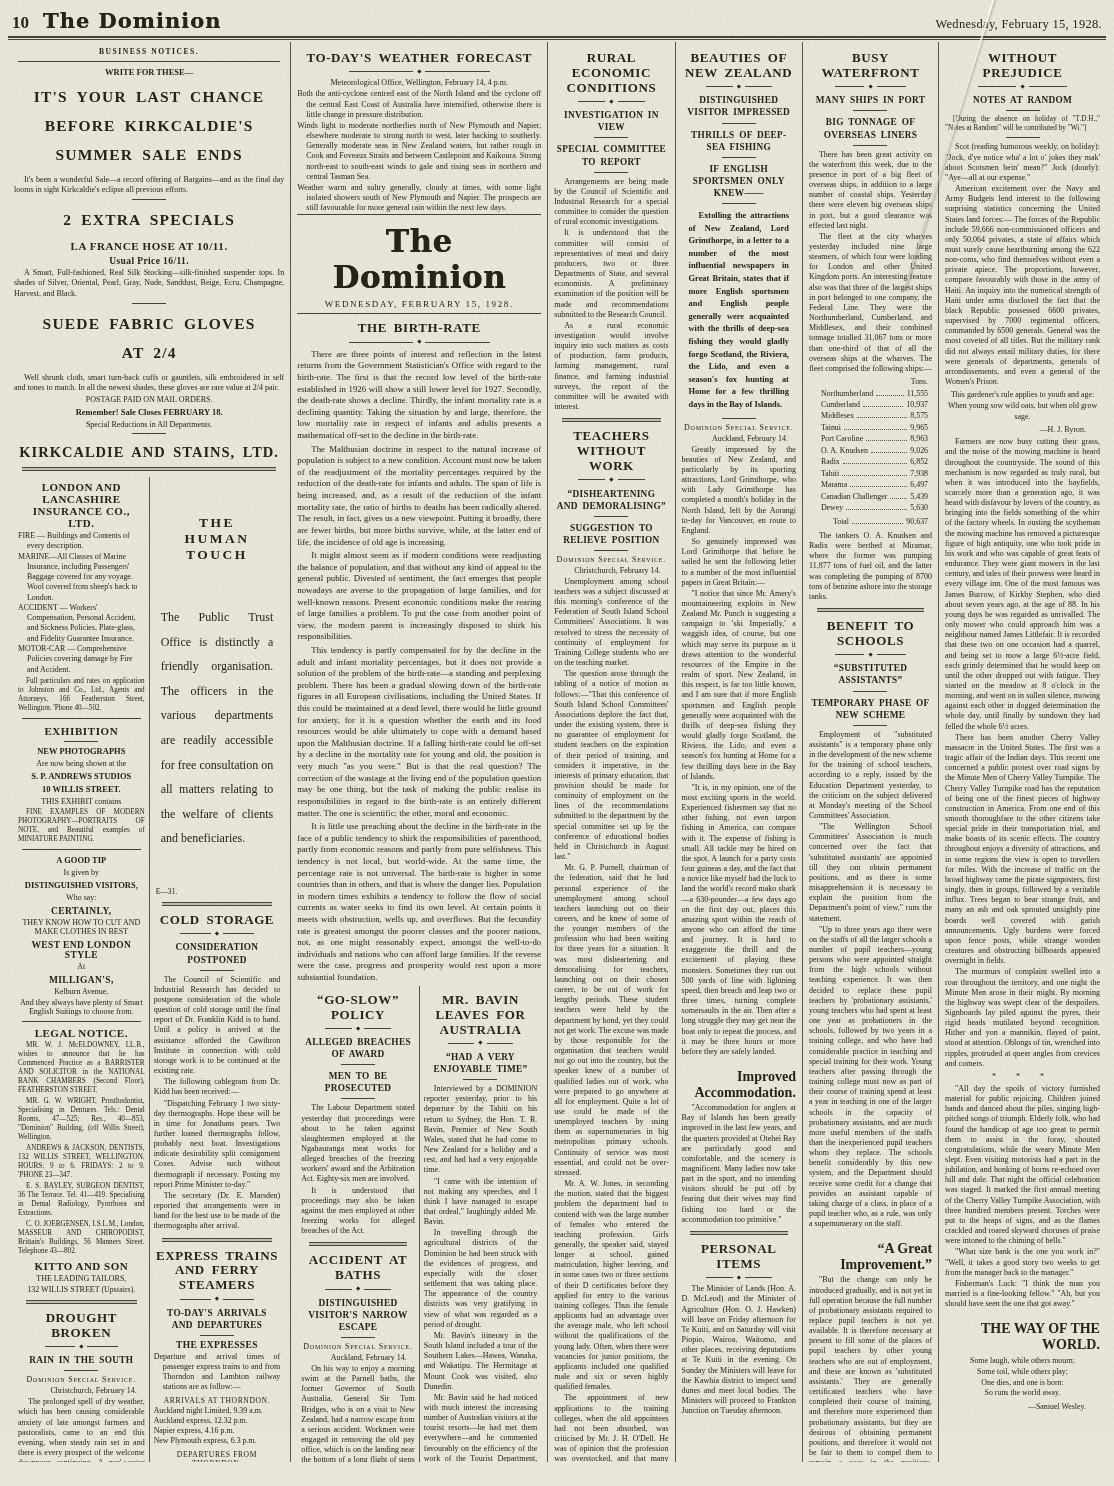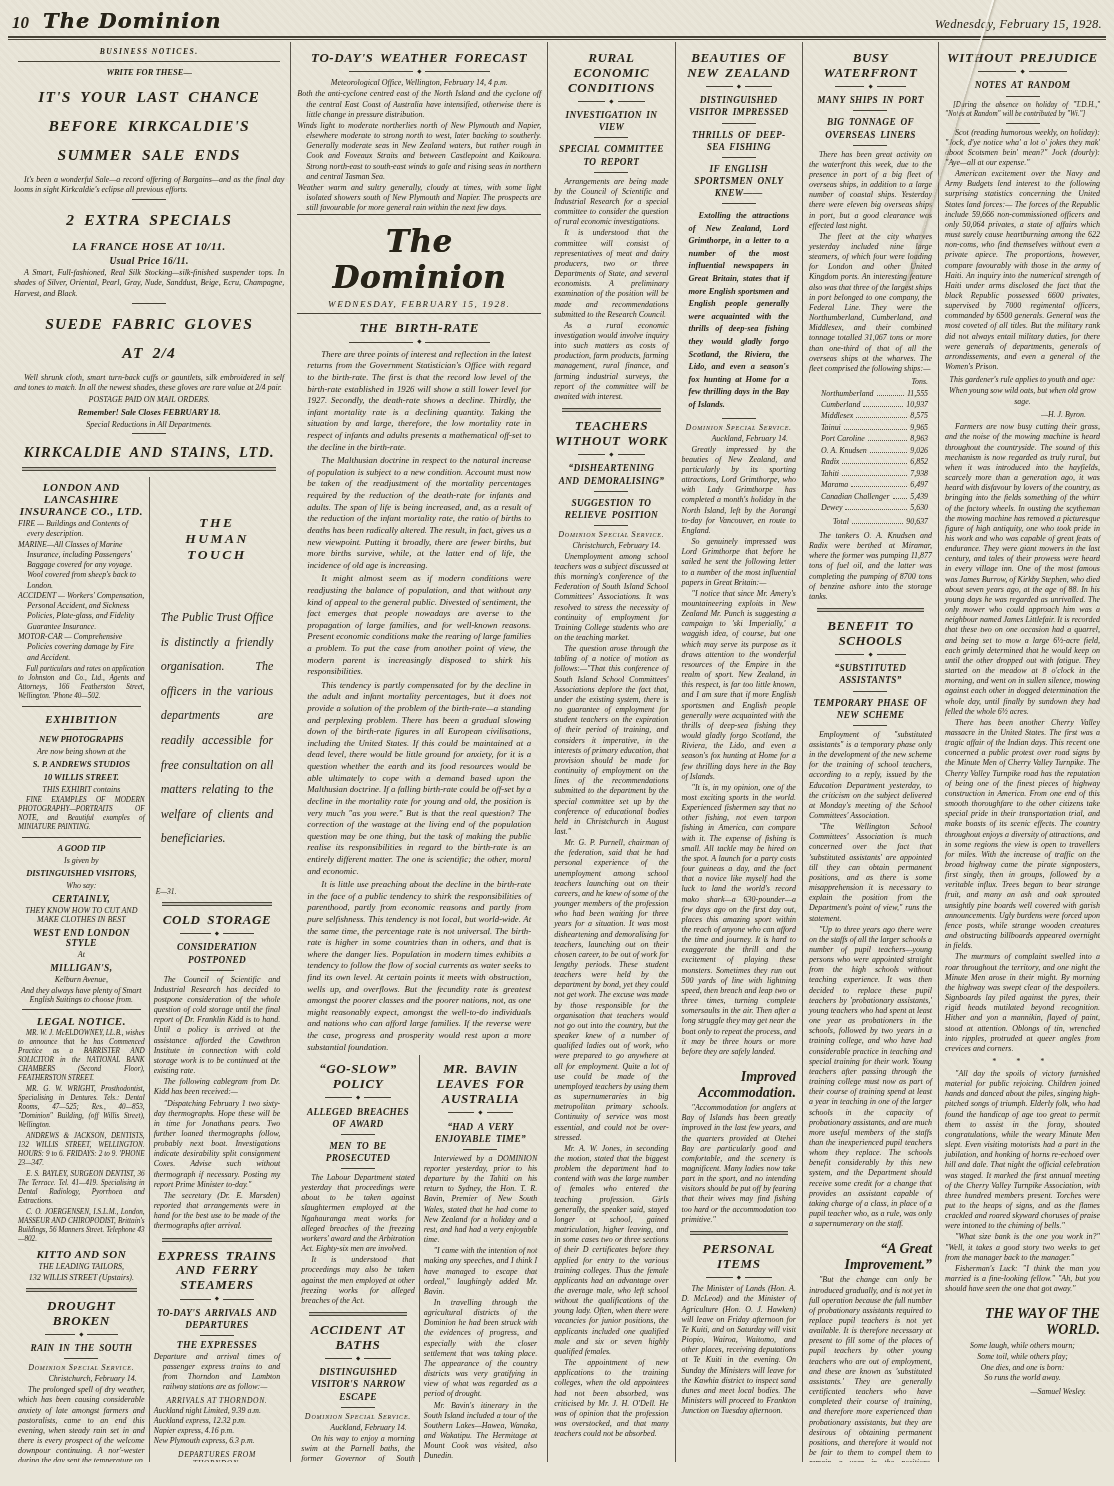--- a/index.html
+++ b/index.html
@@ -1,21 +1,21 @@
 <!DOCTYPE html>
 <html><head>
 <meta charset="utf-8">
 <style>
   html,body{margin:0;padding:0;width:1114px;height:1486px;overflow:hidden;}
   body{background:#e9e5d8;}
   .page{position:relative;width:1114px;height:1432px;box-sizing:border-box;
     font-family:"Liberation Serif","DejaVu Serif",serif;color:#272318;
     background:
       repeating-linear-gradient(47deg, rgba(90,80,60,0.022) 0 3px, rgba(255,255,255,0.02) 3px 6px),
-      #e9e5d8; font-style: italic;}
+      #e9e5d8;}
   
   .pagehead{display:flex;justify-content:space-between;align-items:baseline;padding:8px 12px 1px 12px;}
   .ph-left{display:flex;align-items:baseline;gap:14px;}
   .ph-num{font-size:17px;font-weight:bold;}
   .ph-title{font-size:21px;font-weight:bold;font-family:"DejaVu Serif",serif;letter-spacing:1px;text-shadow:0 0 0.6px #3a352a;}
   .ph-date{font-size:12.5px;letter-spacing:0.3px;}
   .headrule{border-top:2px solid #454135;margin:2px 8px 0 8px;}
   .headrule2{border-top:1px solid #454135;margin:1px 8px 2px 8px;}
   
   .cols{display:flex;align-items:stretch;height:1420px;padding:0 8px;}
@@ -38,21 +38,21 @@
   .b-hsm{font-size:9.5px;font-weight:bold;text-align:center;letter-spacing:0.4px;margin:4px 0 2px;}
   .b-cbs{font-size:8.5px;font-weight:bold;text-align:center;margin:3px 0;}
   .b-c{font-size:8px;text-align:center;margin:2px 0;}
   .b-cap{font-size:11px;font-weight:bold;text-align:center;letter-spacing:0.5px;margin:4px 0 2px;}
   .b-key{font-size:7.6px;text-align:left;margin:2px 0 6px 2px;}
   .b-head2{font-size:13px;font-weight:bold;text-align:center;letter-spacing:0.6px;word-spacing:3px;line-height:1.15;margin:7px 0 2px;}
   .b-sub{font-size:9.3px;font-weight:bold;text-align:center;letter-spacing:0.3px;word-spacing:2px;line-height:1.3;margin:5px 2px 2px;}
   .b-byl{font-size:8px;font-variant:small-caps;text-align:center;letter-spacing:0.8px;margin:4px 0 2px;}
   .b-dat{font-size:8px;text-align:right;padding-right:8px;margin:2px 0;}
   .b-p{font-size:8px;line-height:1.27;text-align:justify;text-indent:10px;margin:1px 0;}
-  .b-ep{font-size:8.8px;line-height:1.32;text-align:justify;text-indent:14px;margin:2px 10px;}
+  .b-ep{font-size:8.8px;line-height:1.32;text-align:justify;text-indent:14px;margin:2px 0;}
   .b-phang{font-size:8px;line-height:1.27;text-align:justify;padding-left:9px;text-indent:-9px;margin:1px 0;}
   .b-sp{font-size:7.2px;line-height:1.25;text-align:justify;text-indent:8px;margin:2px 0;}
   .b-lead{font-size:8.4px;font-weight:bold;line-height:1.5;text-align:justify;padding:2px 7px;text-indent:10px;}
   .b-cross{font-size:14px;font-weight:bold;text-align:right;margin:12px 0 2px;}
   .b-lhead{font-size:7.6px;text-align:center;letter-spacing:0.6px;margin:3px 0 1px;}
   .b-li{font-size:7.9px;line-height:1.3;padding-left:9px;text-indent:-9px;margin:0;}
   .b-airy{font-size:12px;line-height:2.05;text-align:justify;padding:0 7px;margin:4px 0;}
   .b-headht{font-size:13.5px;font-weight:bold;text-align:center;letter-spacing:2.5px;word-spacing:8px;margin:8px 10px;}
   .b-mast{font-size:31px;font-weight:bold;text-align:center;font-family:"DejaVu Serif",serif;
      letter-spacing:0.5px;padding:8px 0 3px;border-top:1px solid #454135;text-shadow:0.4px 0 0 #2c2820;}

